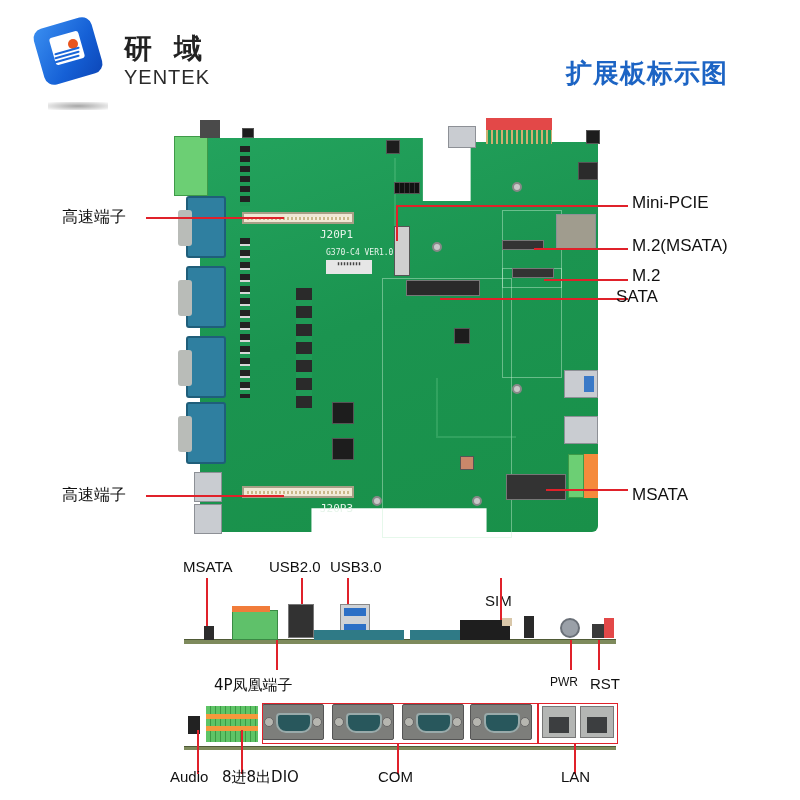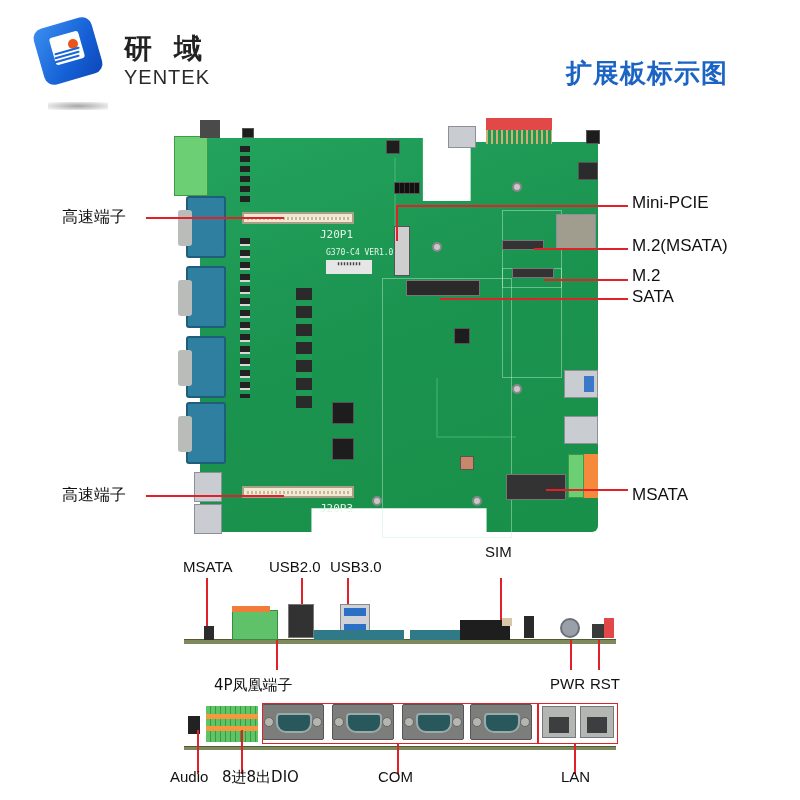--- a/index.html
+++ b/index.html
@@ -158,29 +158,29 @@
 <div class="hline" style="left:396px;top:205px;width:232px;"></div>
 <div class="callout-text" style="left:632px;top:193px;">Mini-PCIE</div>
 
 <div class="hline" style="left:534px;top:248px;width:94px;"></div>
 <div class="callout-text" style="left:632px;top:236px;">M.2(MSATA)</div>
 
 <div class="hline" style="left:544px;top:279px;width:84px;"></div>
 <div class="callout-text" style="left:632px;top:266px;">M.2</div>
 
 <div class="hline" style="left:440px;top:298px;width:188px;"></div>
-<div class="callout-text" style="left:632px;top:287px;">SATA</div>
+<div class="callout-text" style="left:616px;top:287px;">SATA</div>
 
 <div class="hline" style="left:546px;top:489px;width:82px;"></div>
 <div class="callout-text" style="left:632px;top:485px;">MSATA</div>
 
 <div class="callout-text" style="left:183px;top:558px;font-size:15px;">MSATA</div>
 <div class="callout-text" style="left:269px;top:558px;font-size:15px;">USB2.0</div>
 <div class="callout-text" style="left:330px;top:558px;font-size:15px;">USB3.0</div>
-<div class="callout-text" style="left:485px;top:543px;font-size:15px;">SIM</div>
+<div class="callout-text" style="left:485px;top:592px;font-size:15px;">SIM</div>
 
 <div class="vline" style="left:206px;top:578px;height:54px;"></div>
 <div class="vline" style="left:301px;top:578px;height:36px;"></div>
 <div class="vline" style="left:347px;top:578px;height:36px;"></div>
 <div class="vline" style="left:500px;top:578px;height:54px;"></div>
 
 <div class="side1">
   <div class="rail"></div>
   <div class="blk" style="left:20px;top:26px;width:10px;height:14px;background:#2c2c2c;"></div>
   <div class="blk" style="left:48px;top:10px;width:46px;height:30px;background:#5fc16a;border:1px solid #3a8a44;"></div>
@@ -197,21 +197,21 @@
   <div class="blk" style="left:376px;top:18px;width:20px;height:20px;border-radius:50%;background:#9aa0a8;border:2px solid #6a7078;"></div>
   <div class="blk" style="left:408px;top:24px;width:14px;height:14px;background:#3a3a3a;"></div>
   <div class="blk" style="left:420px;top:18px;width:10px;height:20px;background:#e34848;"></div>
 </div>
 
 <div class="vline" style="left:276px;top:640px;height:30px;"></div>
 <div class="vline" style="left:570px;top:640px;height:30px;"></div>
 <div class="vline" style="left:598px;top:640px;height:30px;"></div>
 
 <div class="callout-text cn" style="left:214px;top:676px;font-size:15px;">4P凤凰端子</div>
-<div class="callout-text" style="left:550px;top:675px;font-size:15px;">PWR</div>
+<div class="callout-text" style="left:550px;top:675px;font-size:12px;">PWR</div>
 <div class="callout-text" style="left:590px;top:675px;font-size:15px;">RST</div>
 
 <div class="side2">
   <div class="rail" style="height:4px;"></div>
   <div class="blk" style="left:4px;top:16px;width:12px;height:18px;background:#222;"></div>
   <div class="blk" style="left:22px;top:6px;width:52px;height:36px;background:repeating-linear-gradient(90deg,#5ec466 0 4px,#3c9a44 4px 5px);"></div>
   <div class="blk" style="left:22px;top:14px;width:52px;height:5px;background:#f5993c;"></div>
   <div class="blk" style="left:22px;top:26px;width:52px;height:5px;background:#f5993c;"></div>
 
   <div class="com-port" style="left:78px;">

